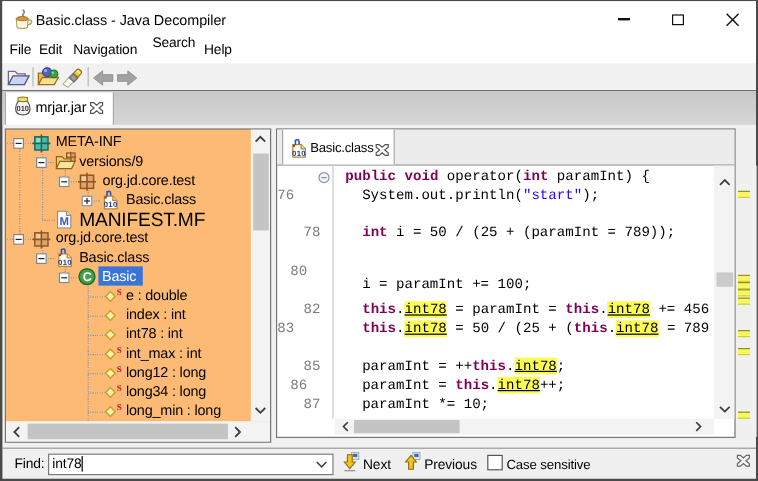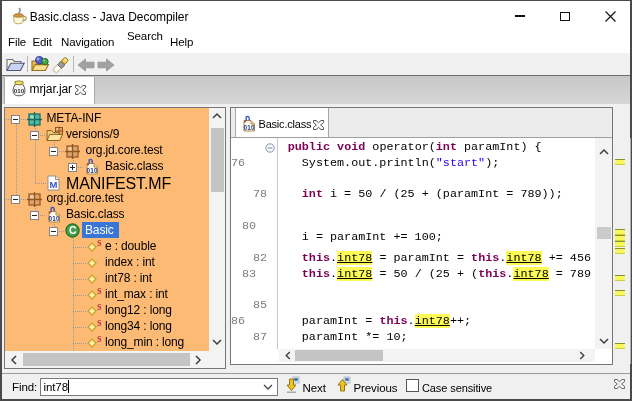--- a/index.html
+++ b/index.html
@@ -241,30 +241,31 @@
 <div class="abs" style="left:46px;top:30.5px;width:1px;height:211px;background:#c8c8c8"></div>
 
 <svg style="left:33.5px;top:35px" width="10" height="10" viewBox="0 0 10 10">
  <circle cx="5" cy="5" r="4.2" fill="#f4f6fa" stroke="#8a93ad" stroke-width="1"></circle>
  <path d="M2.8 5 H7.2" stroke="#8a93ad" stroke-width="1.1"></path>
 </svg>
 <div class="mono abs" style="left:0;top:48.25px;width:36px;height:15.75px;line-height:15.75px;color:#7c7c7c">76</div>
 <div class="mono abs" style="left:0;top:79.95px;width:36px;height:15.75px;line-height:15.75px;text-align:right;color:#7c7c7c">78</div>
 <div class="mono abs" style="left:0;top:111.65px;width:36px;height:15.75px;line-height:15.75px;text-align:center;color:#7c7c7c">80</div>
 <div class="mono abs" style="left:0;top:143.35px;width:36px;height:15.75px;line-height:15.75px;text-align:right;color:#7c7c7c">82</div>
-<div class="mono abs" style="left:0;top:159.20px;width:36px;height:15.75px;line-height:15.75px;text-align:center;color:#7c7c7c">83</div>
+<div class="mono abs" style="left:0;top:159.20px;width:36px;height:15.75px;line-height:15.75px;text-align:left;color:#7c7c7c">83</div>
 <div class="mono abs" style="left:0;top:190.90px;width:36px;height:15.75px;line-height:15.75px;text-align:right;color:#7c7c7c">85</div>
-<div class="mono abs" style="left:0;top:206.75px;width:36px;height:15.75px;line-height:15.75px;text-align:left;color:#7c7c7c">86</div>
+<div class="mono abs" style="left:0;top:206.75px;width:36px;height:15.75px;line-height:15.75px;text-align:center;color:#7c7c7c">86</div>
 <div class="mono abs" style="left:0;top:222.60px;width:36px;height:15.75px;line-height:15.75px;text-align:right;color:#7c7c7c">87</div>
 <div class="mono abs" style="left:42.6px;top:32.40px;height:15.75px;line-height:15.75px;color:#000">  <b style="color:#7f0055">public</b> <b style="color:#7f0055">void</b> operator(<b style="color:#7f0055">int</b> paramInt) {</div>
 <div class="mono abs" style="left:42.6px;top:48.25px;height:15.75px;line-height:15.75px;color:#000">    System.out.println(<span style="color:#2a00ff">"start"</span>);</div>
 <div class="mono abs" style="left:42.6px;top:79.95px;height:15.75px;line-height:15.75px;color:#000">    <b style="color:#7f0055">int</b> i = 50 / (25 + (paramInt = 789));</div>
 <div class="mono abs" style="left:42.6px;top:122px;height:15.75px;line-height:15.75px;color:#000">    i = paramInt += 100;</div>
 <div class="mono abs" style="left:42.6px;top:143.35px;height:15.75px;line-height:15.75px;color:#000">    <b style="color:#7f0055">this</b>.<span style="background:#fcfc55;text-decoration:underline">int78</span> = paramInt = <b style="color:#7f0055">this</b>.<span style="background:#fcfc55;text-decoration:underline">int78</span> += 456</div>
 <div class="mono abs" style="left:42.6px;top:159.20px;height:15.75px;line-height:15.75px;color:#000">    <b style="color:#7f0055">this</b>.<span style="background:#fcfc55;text-decoration:underline">int78</span> = 50 / (25 + (<b style="color:#7f0055">this</b>.<span style="background:#fcfc55;text-decoration:underline">int78</span> = 789</div>
+<div class="mono abs" style="left:42.6px;top:190.90px;height:15.75px;line-height:15.75px;color:#000">    paramInt = ++<b style="color:#7f0055">this</b>.<span style="background:#fcfc55;text-decoration:underline">int78</span>;</div>
 <div class="mono abs" style="left:42.6px;top:206.75px;height:15.75px;line-height:15.75px;color:#000">    paramInt = <b style="color:#7f0055">this</b>.<span style="background:#fcfc55;text-decoration:underline">int78</span>++;</div>
 <div class="mono abs" style="left:42.6px;top:222.60px;height:15.75px;line-height:15.75px;color:#000">    paramInt *= 10;</div>
 
 <div class="abs" style="left:364px;top:30.5px;width:17px;height:211px;background:#f3f3f3"></div>
 <svg style="left:368px;top:40px" width="10" height="8" viewBox="0 0 10 8">
         <path d="M1 6 L5 2 L9 6" fill="none" stroke="#3e3e3e" stroke-width="1.5"></path>
       </svg>
 <div class="abs" style="left:365.5px;top:119.5px;width:14px;height:11.5px;background:#cbcbcb"></div>
 <svg style="left:368px;top:229.5px" width="10" height="8" viewBox="0 0 10 8">
         <path d="M1 2 L5 6 L9 2" fill="none" stroke="#3e3e3e" stroke-width="1.5"></path>

